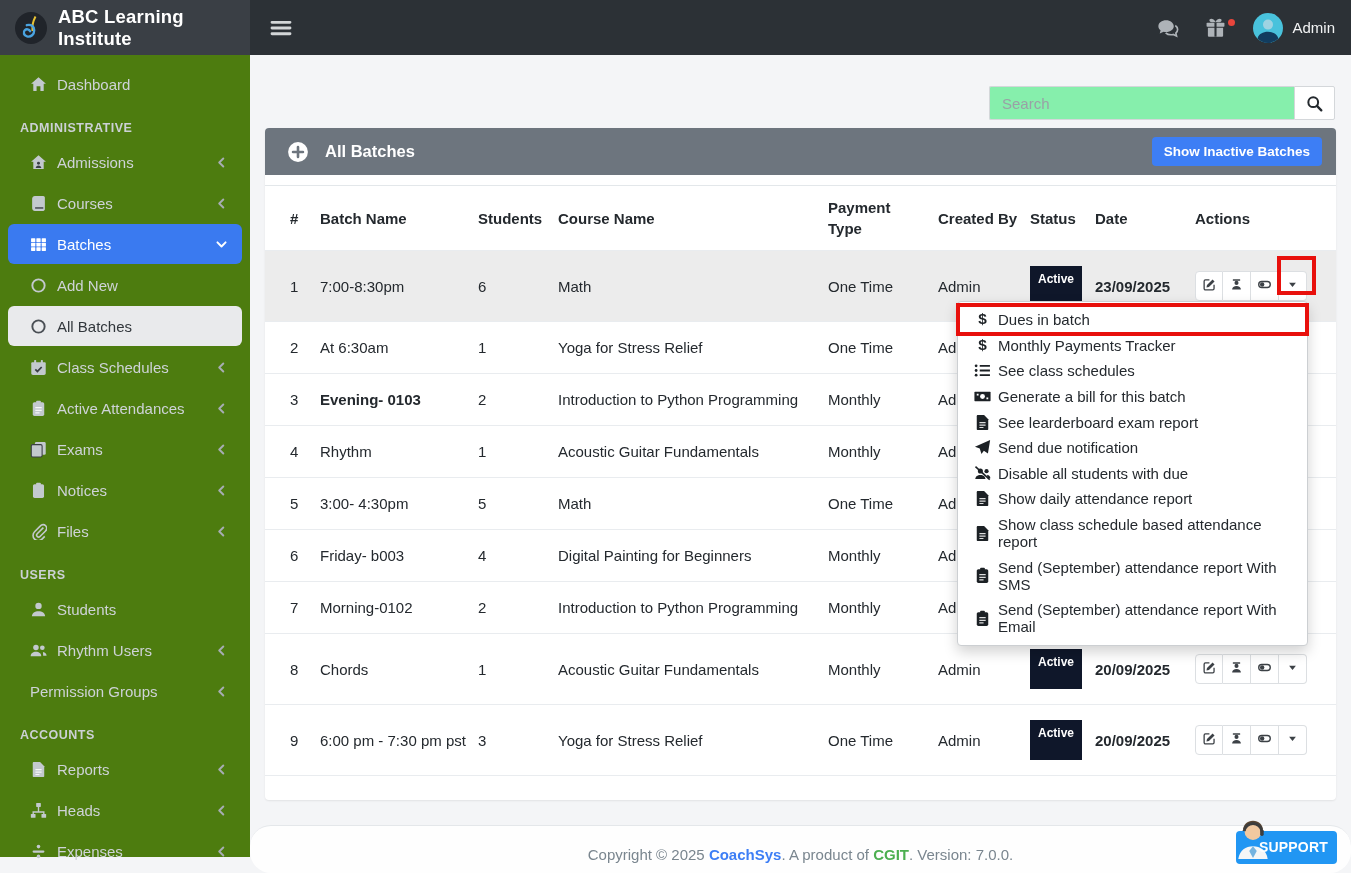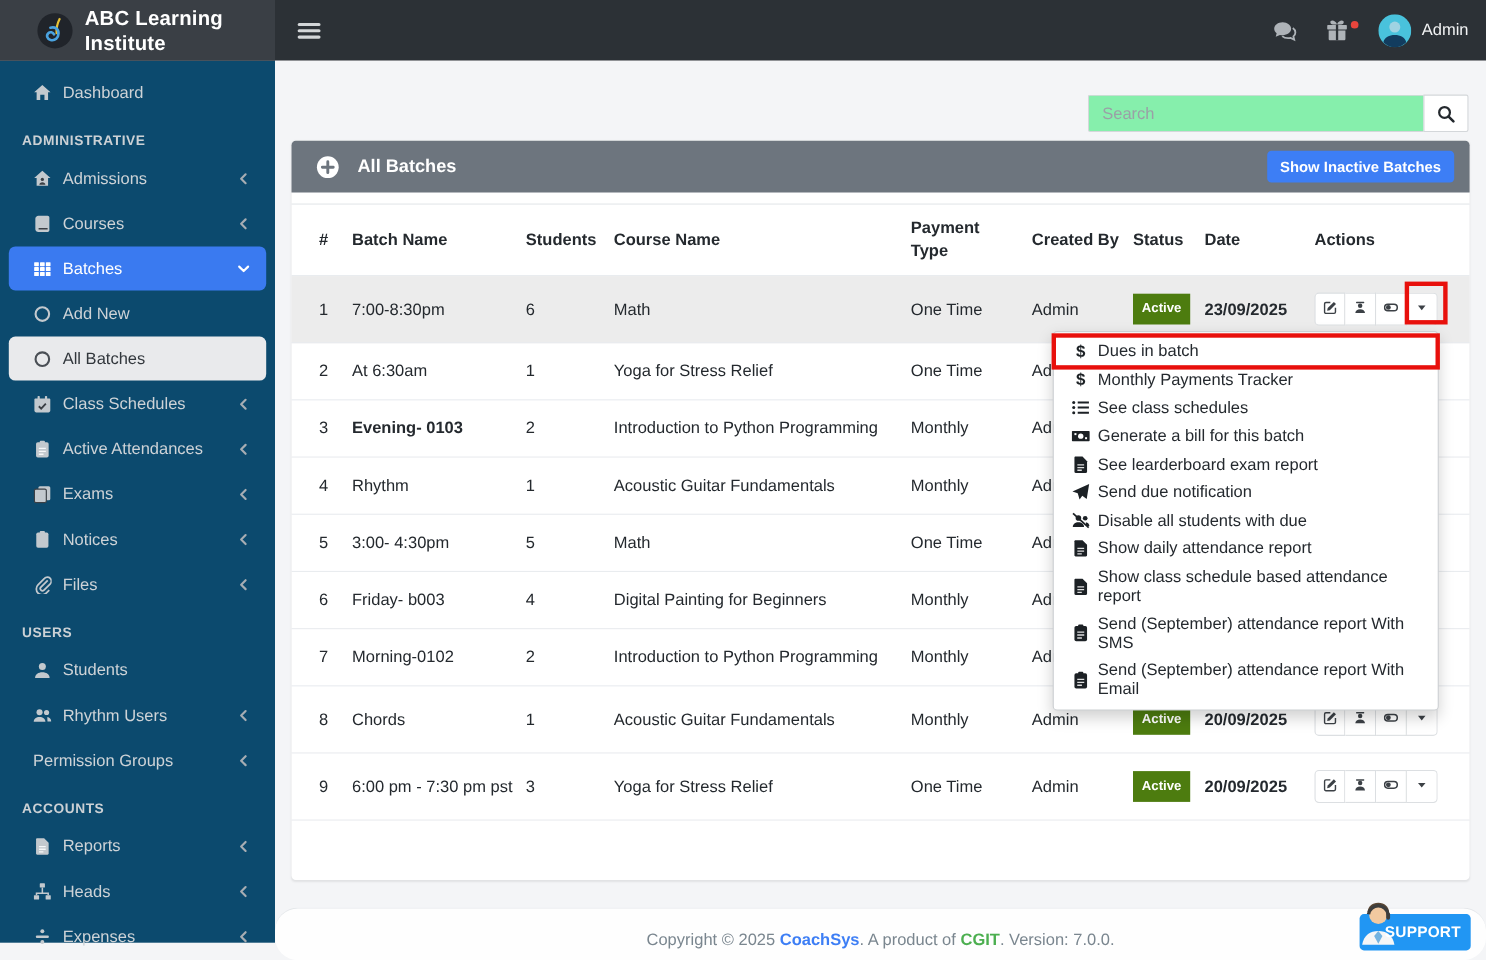--- a/index.html
+++ b/index.html
@@ -1,31 +1,31 @@
 <!DOCTYPE html>
 <html><head>
 <meta charset="utf-8">
 <style>
   * { margin:0; padding:0; box-sizing:border-box; }
   html,body { width:1351px; height:873px; font-family:"Liberation Sans","DejaVu Sans",sans-serif; background:#f4f5f7; overflow:hidden; }
   .app { position:relative; width:1351px; height:873px; }
 
   
   .topbar { position:absolute; left:0; top:0; width:100%; height:55px; background:#2c3136; z-index:20; }
-  .brand { position:absolute; left:0; top:0; width:250px; height:55px; background:#3a3f45; display:flex; align-items:center; padding-left:33px; cursor:pointer; }
+  .brand { position:absolute; left:0; top:0; width:250px; height:55px; background:#3a3f45; display:flex; align-items:center; padding-left:14px; cursor:pointer; }
   .brand-text { color:#fff; font-size:18.5px; font-weight:700; margin-left:10px; letter-spacing:.2px; }
   .hamburger { position:absolute; left:268px; top:16px; width:26px; height:24px; background:none; border:none; cursor:pointer; }
   .top-right { position:absolute; right:16px; top:0; height:55px; display:flex; align-items:center; gap:26px; }
   .top-icon { position:relative; width:22px; height:22px; color:#aeb3b8; cursor:pointer; }
   .dot { position:absolute; right:-8px; top:2px; width:7px; height:7px; border-radius:50%; background:#e8453c; }
   .user { display:flex; align-items:center; gap:9px; cursor:pointer; }
   .user-name { color:#f2f3f4; font-size:15px; }
 
   
-  .sidebar { position:absolute; left:0; top:55px; bottom:16px; width:250px; background:#0c4a6e; z-index:10; }
+  .sidebar { position:absolute; left:0; top:55px; bottom:16px; width:250px; background:#4d7c0f; z-index:10; }
   #sidebar-nav { padding-top:8px; }
   .side-item { height:40px; display:flex; align-items:center; padding:0 14px 0 22px; margin:1px 8px; border-radius:6px; color:#ced3d7; font-size:15px; cursor:pointer; }
   .side-item .s-icon { width:17px; height:17px; margin-right:10px; display:inline-flex; flex:0 0 17px; color:#c3c9ce; }
   .side-item .s-icon svg { width:17px; height:17px; }
   .side-item .chev { margin-left:auto; width:13px; height:13px; color:#a7adb3; display:inline-flex; }
   .side-item .chev svg { width:13px; height:13px; }
   .side-item.active { background:#3a7af0; color:#fff; }
   .side-item.active .s-icon, .side-item.active .chev { color:#fff; }
   .side-item.selected { background:#e9eaec; color:#32373c; }
   .side-item.selected .s-icon { color:#4a4f55; }
@@ -44,21 +44,21 @@
   .panel-title { color:#fff; font-size:16.5px; font-weight:700; margin-left:16px; }
   .btn-primary { margin-left:auto; background:#3d7ef5; color:#fff; border:none; border-radius:4px; height:29px; padding:0 12px; font-size:13.5px; font-weight:600; cursor:pointer; font-family:inherit; }
 
   .table { margin-top:10px; border-top:1px solid #e3e7ea; }
   .tr { display:flex; align-items:center; border-bottom:1px solid #e9ecef; }
   .tr.hl { background:#ececec; }
   .td { padding:15px 10px 15px 0; font-size:15px; color:#24292e; line-height:21px; }
   .td:first-child { padding-left:25px; }
   .thead { height:65px; }
   .thead .td { font-weight:700; padding-top:0; padding-bottom:0; }
-  .badge { display:inline-block; background:#4d7c0f; color:#fff; font-size:12px; font-weight:700; padding:3px 8px 4px; border-radius:0; }
+  .badge { display:inline-block; background:#0f172a; color:#fff; font-size:12px; font-weight:700; padding:3px 8px 16px; border-radius:0; }
   .date-cell { font-weight:700; }
   .btn-group { display:inline-flex; }
   .btn-group .abtn { width:28px; height:30px; background:#fff; border:1px solid #dcdfe2; border-left-width:0; display:inline-flex; align-items:center; justify-content:center; color:#3c4146; cursor:pointer; padding:0; }
   .btn-group .abtn:first-child { border-left-width:1px; border-radius:4px 0 0 4px; }
   .btn-group .abtn:last-child { border-radius:0 4px 4px 0; }
   .btn-group .abtn svg { width:13px; height:13px; }
 
   
   .caret-annotation { position:absolute; left:1027px; top:201px; width:39px; height:39px; border:4px solid #e8100c; z-index:60; pointer-events:none; }
 

